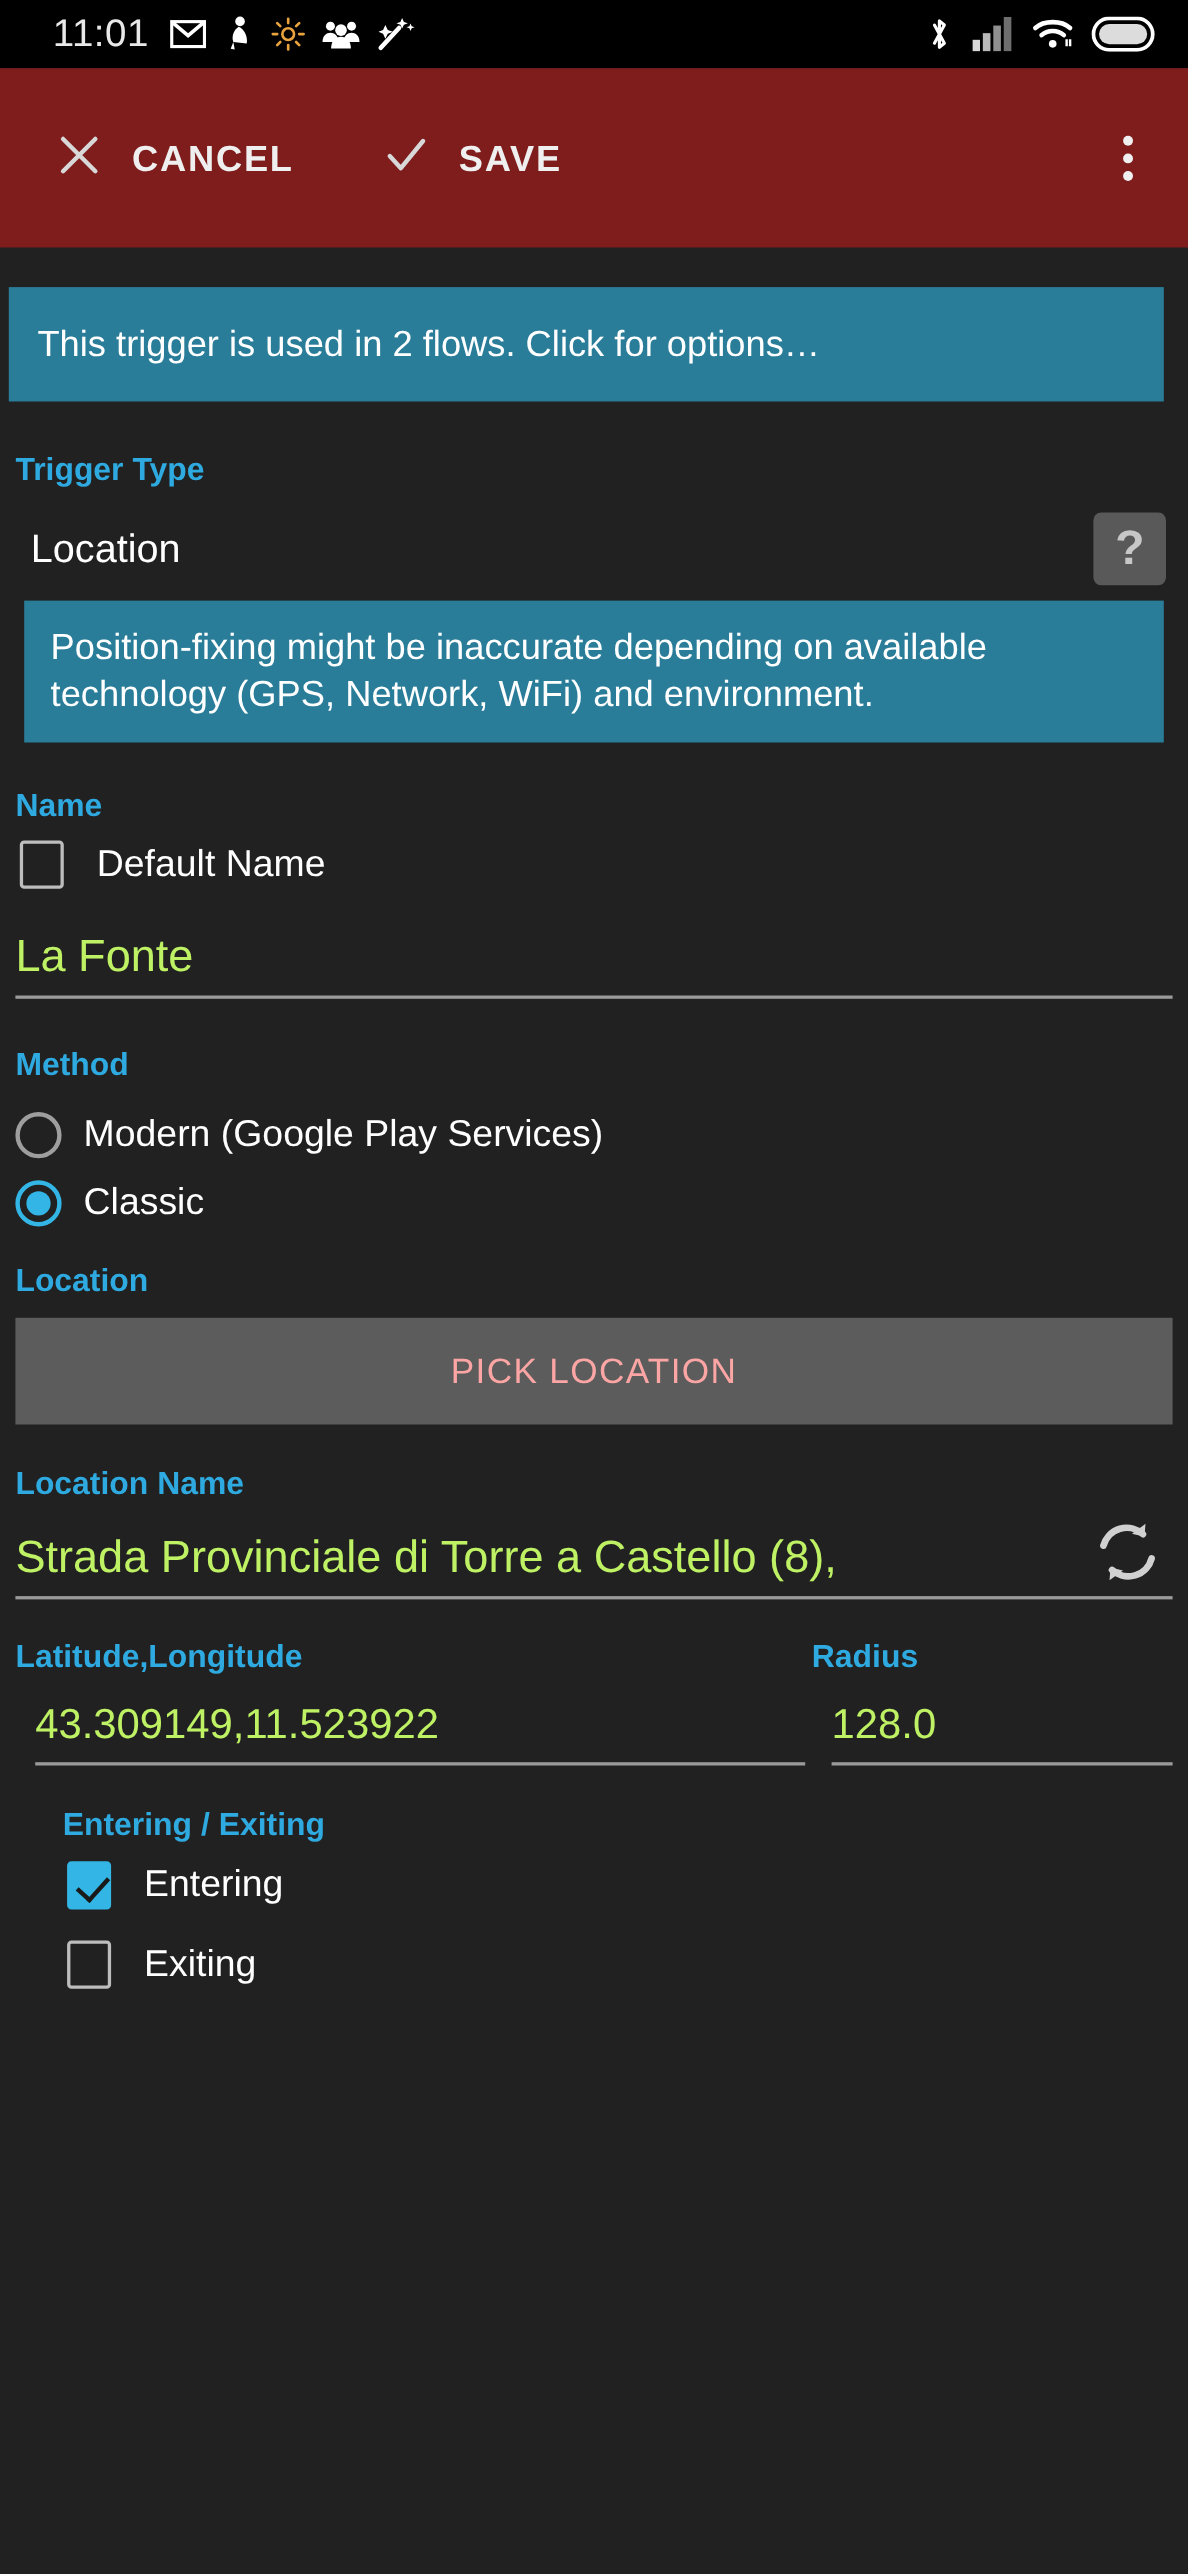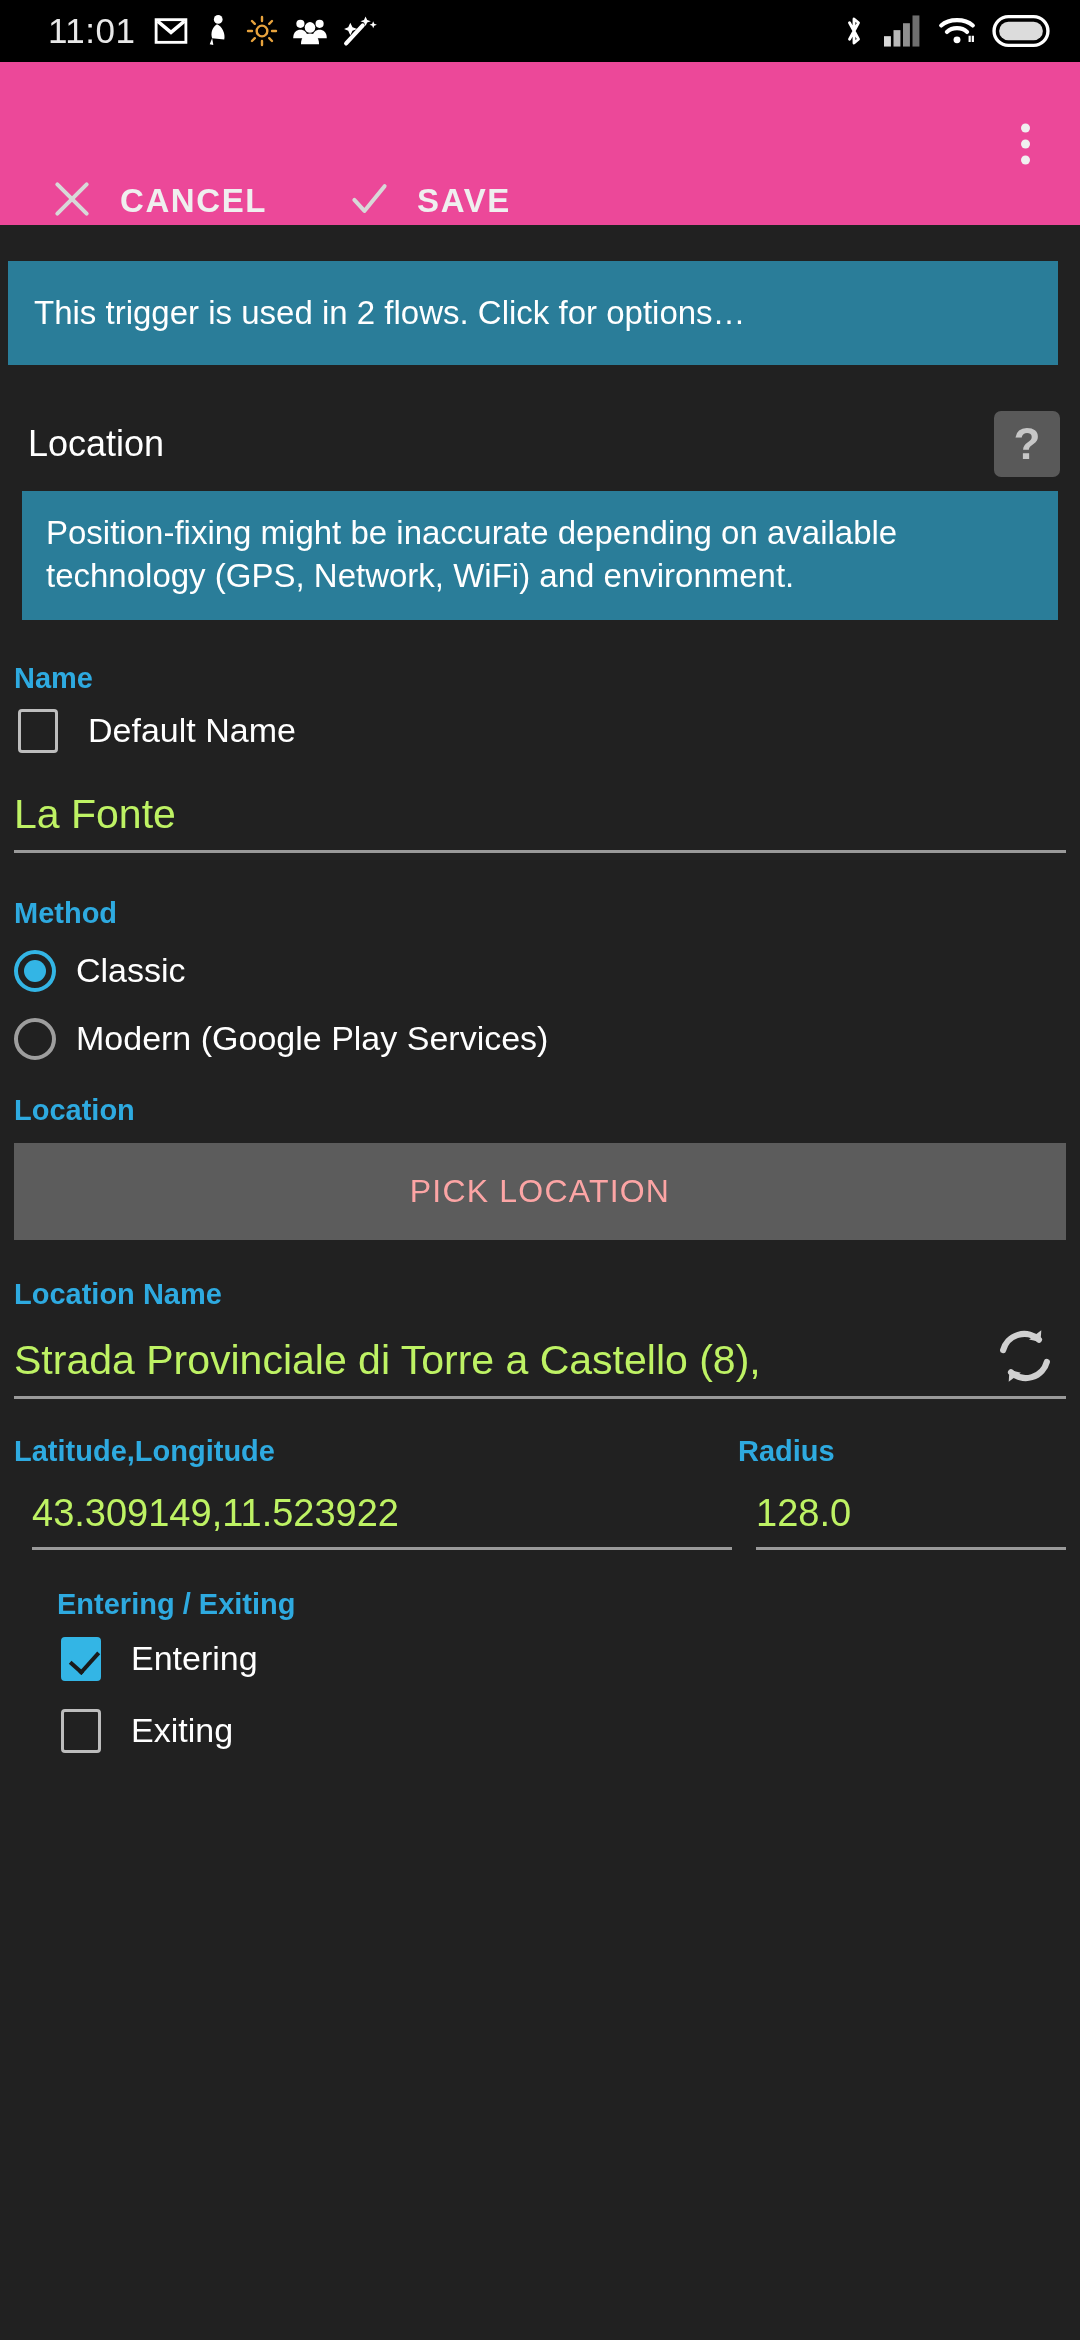--- a/index.html
+++ b/index.html
@@ -35,23 +35,23 @@
     top:0; bottom:0;
     display:flex;
     align-items:center;
     gap:16px;
   }
   .sicon { display:flex; align-items:center; justify-content:center; }
 
   
   .action-bar {
     height:163px;
-    background:#ec4899;
-    display:flex;
-    align-items:flex-end;
+    background:#7f1d1d;
+    display:flex;
+    align-items:center;
     padding:0 28px 0 50px;
     position:relative;
   }
   .act-btn {
     display:flex;
     align-items:center;
     gap:26px;
     cursor:pointer;
   }
   .act-btn.cancel { margin-right:80px; }
@@ -356,20 +356,21 @@
       <span></span>
       <span></span>
   </div>
 </div>
 
 <div class="content">
 
   <div class="banner flows">This trigger is used in 2 flows. Click for options…</div>
 
   <div style="margin-top:46px;">
+    <div class="section-label">Trigger Type</div>
     <div class="trigger-row">
       <span class="row-value">Location</span>
       <span class="help-btn">?</span>
     </div>
   </div>
 
   <div class="banner warn">Position-fixing might be inaccurate depending on available technology (GPS, Network, WiFi) and environment.</div>
 
   <div style="margin-top:42px;">
     <div class="section-label">Name</div>
@@ -377,27 +378,27 @@
       <span class="cbox"></span>
       <span class="check-label">Default Name</span>
     </div>
     <div class="field" style="margin-top:28px;">
       <div class="field-text">La Fonte</div>
     </div>
   </div>
 
   <div style="margin-top:44px;">
     <div class="section-label">Method</div>
+    <div class="radio-row" style="margin:26px 0 0 14px;">
+      <span class="rbox"></span>
+      <span class="radio-label">Modern (Google Play Services)</span>
+    </div>
     <div class="radio-row" style="margin:20px 0 0 14px;">
       <span class="rbox sel"></span>
       <span class="radio-label">Classic</span>
-    </div>
-    <div class="radio-row" style="margin:26px 0 0 14px;">
-      <span class="rbox"></span>
-      <span class="radio-label">Modern (Google Play Services)</span>
     </div>
   </div>
 
   <div style="margin-top:34px;">
     <div class="section-label">Location</div>
     <div class="pick-btn">PICK LOCATION</div>
   </div>
 
   <div style="margin-top:38px;">
     <div class="section-label">Location Name</div>

